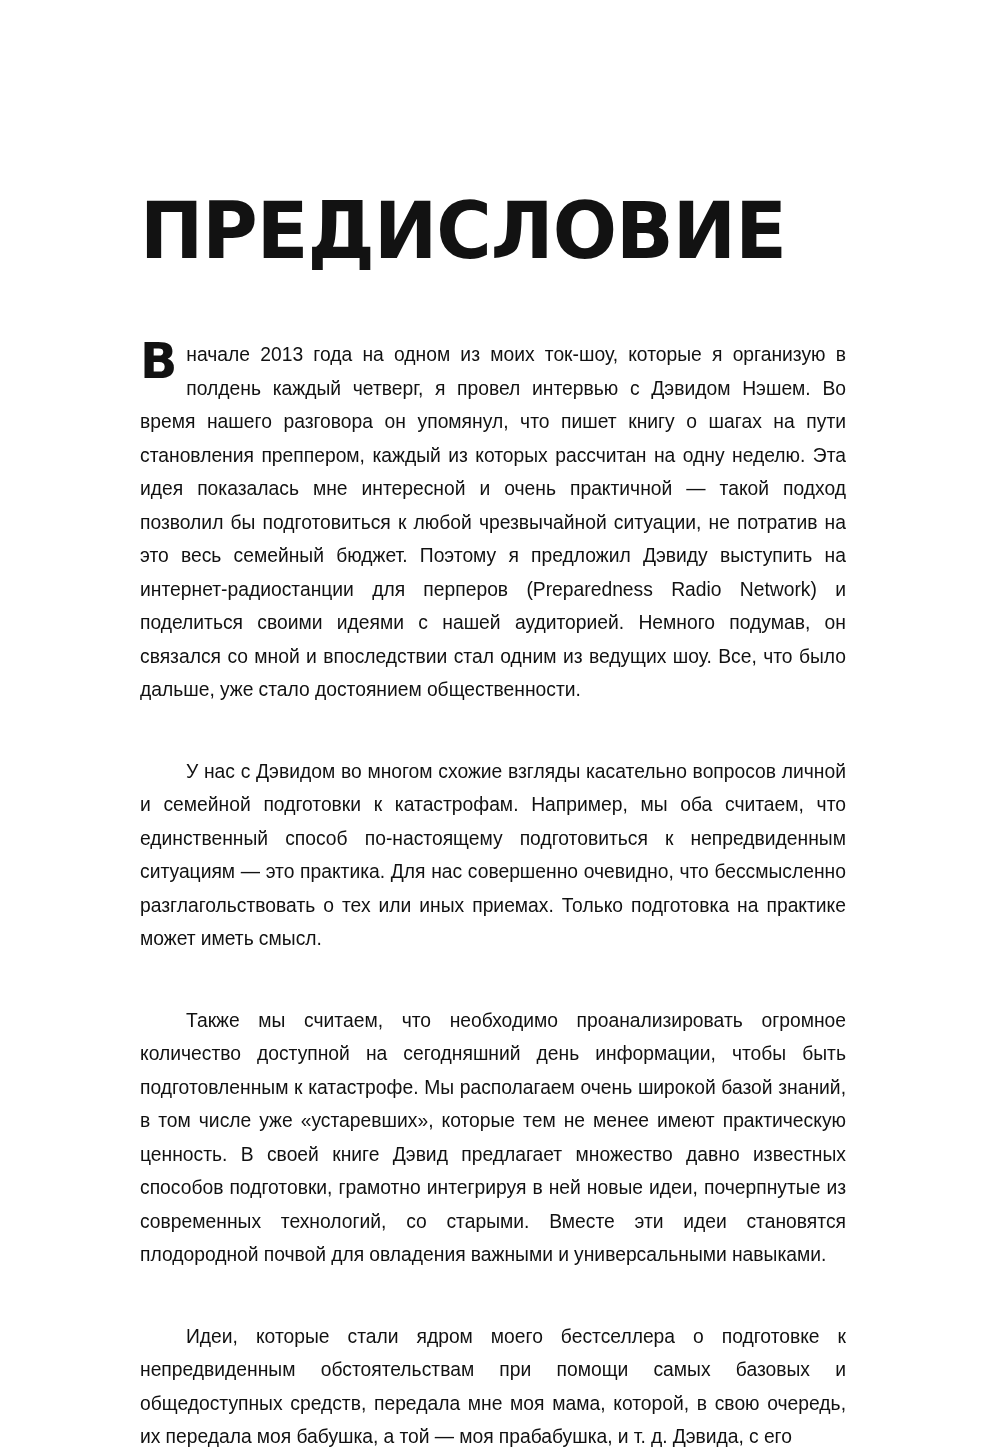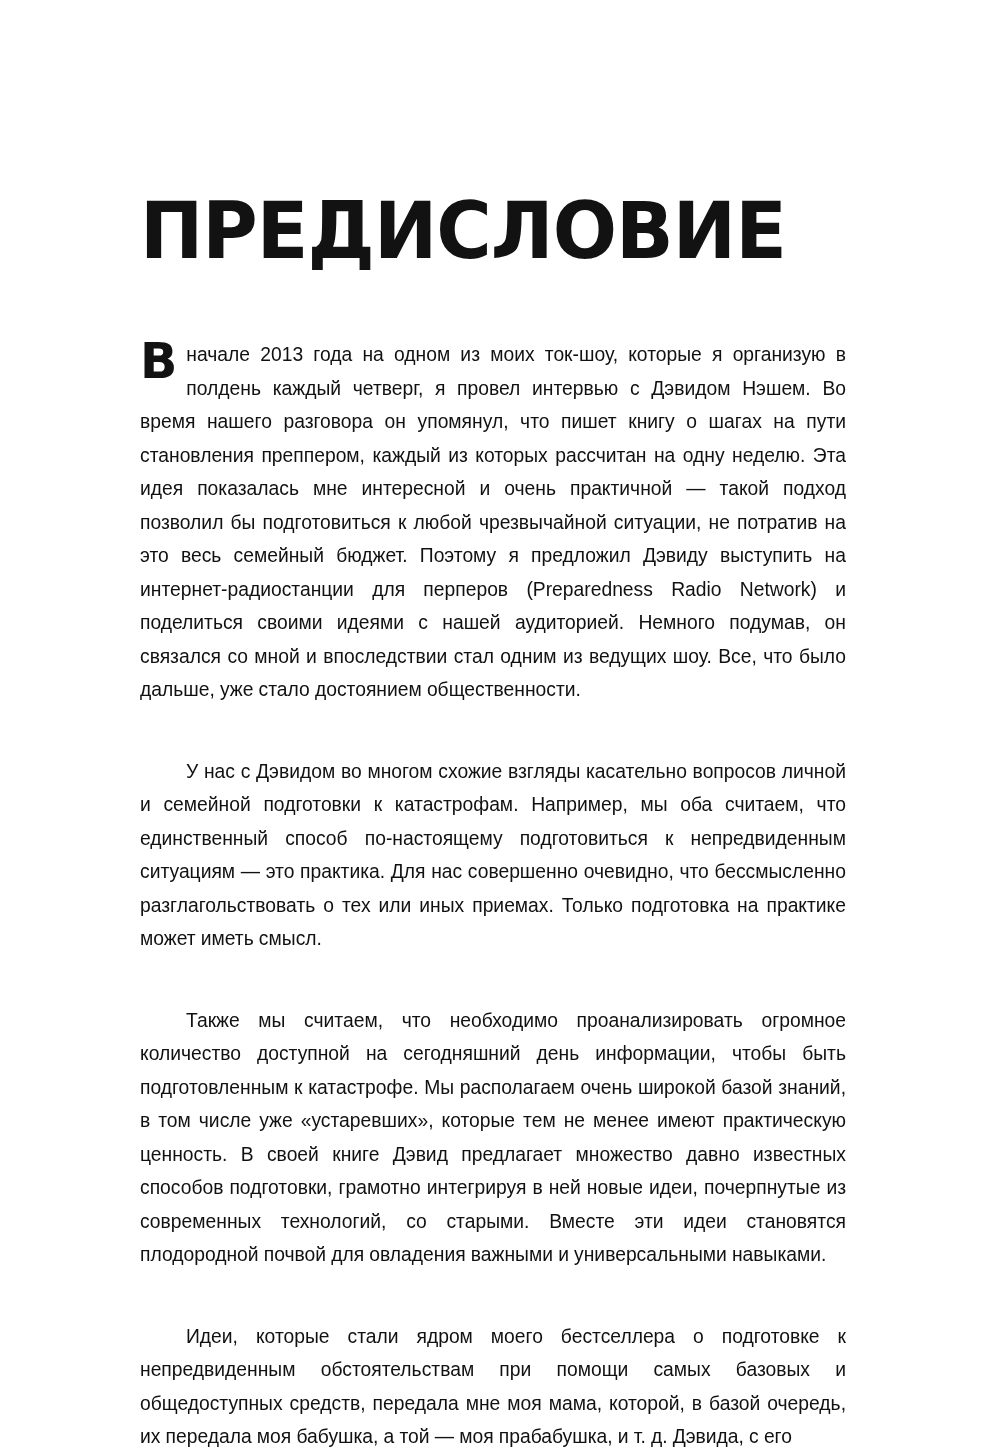--- a/index.html
+++ b/index.html
@@ -75,17 +75,17 @@
   <h1 class="page-title">ПРЕДИСЛОВИЕ</h1>
 
   <div class="body-text">
 
     <p class="dropcap-para"><span class="dropcap">В</span><span>начале 2013 года на одном из моих ток-шоу, которые я организую в полдень каждый четверг, я провел интервью с Дэвидом Нэшем. Во время нашего разговора он упомянул, что пишет книгу о шагах на пути становления преппером, каждый из которых рассчитан на одну неделю. Эта идея показалась мне интересной и очень практичной — такой подход позволил бы подготовиться к любой чрезвычайной ситуации, не потратив на это весь семейный бюджет. Поэтому я предложил Дэвиду выступить на интернет-радиостанции для пepпepoв (Preparedness Radio Network) и поделиться своими идеями с нашей аудиторией. Немного подумав, он связался со мной и впоследствии стал одним из ведущих шоу. Все, что было дальше, уже стало достоянием общественности.</span></p>
 
     <p><span>У нас с Дэвидом во многом схожие взгляды касательно вопросов личной и семейной подготовки к катастрофам. Например, мы оба считаем, что единственный способ по-настоящему подготовиться к непредвиденным ситуациям — это практика. Для нас совершенно очевидно, что бессмысленно разглагольствовать о тех или иных приемах. Только подготовка на практике может иметь смысл.</span></p>
 
     <p><span>Также мы считаем, что необходимо проанализировать огромное количество доступной на сегодняшний день информации, чтобы быть подготовленным к катастрофе. Мы располагаем очень широкой базой знаний, в том числе уже «устаревших», которые тем не менее имеют практическую ценность. В своей книге Дэвид предлагает множество давно известных способов подготовки, грамотно интегрируя в ней новые идеи, почерпнутые из современных технологий, со старыми. Вместе эти идеи становятся плодородной почвой для овладения важными и универсальными навыками.</span></p>
 
-    <p><span>Идеи, которые стали ядром моего бестселлера о подготовке к непредвиденным обстоятельствам при помощи самых базовых и общедоступных средств, передала мне моя мама, которой, в базой очередь, их передала моя бабушка, а той — моя прабабушка, и т. д. Дэвида, с его</span></p>
+    <p><span>Идеи, которые стали ядром моего бестселлера о подготовке к непредвиденным обстоятельствам при помощи самых базовых и общедоступных средств, передала мне моя мама, которой, в свою очередь, их передала моя бабушка, а той — моя прабабушка, и т. д. Дэвида, с его</span></p>
 
   </div>
 
 </div>
 
 </body></html>

